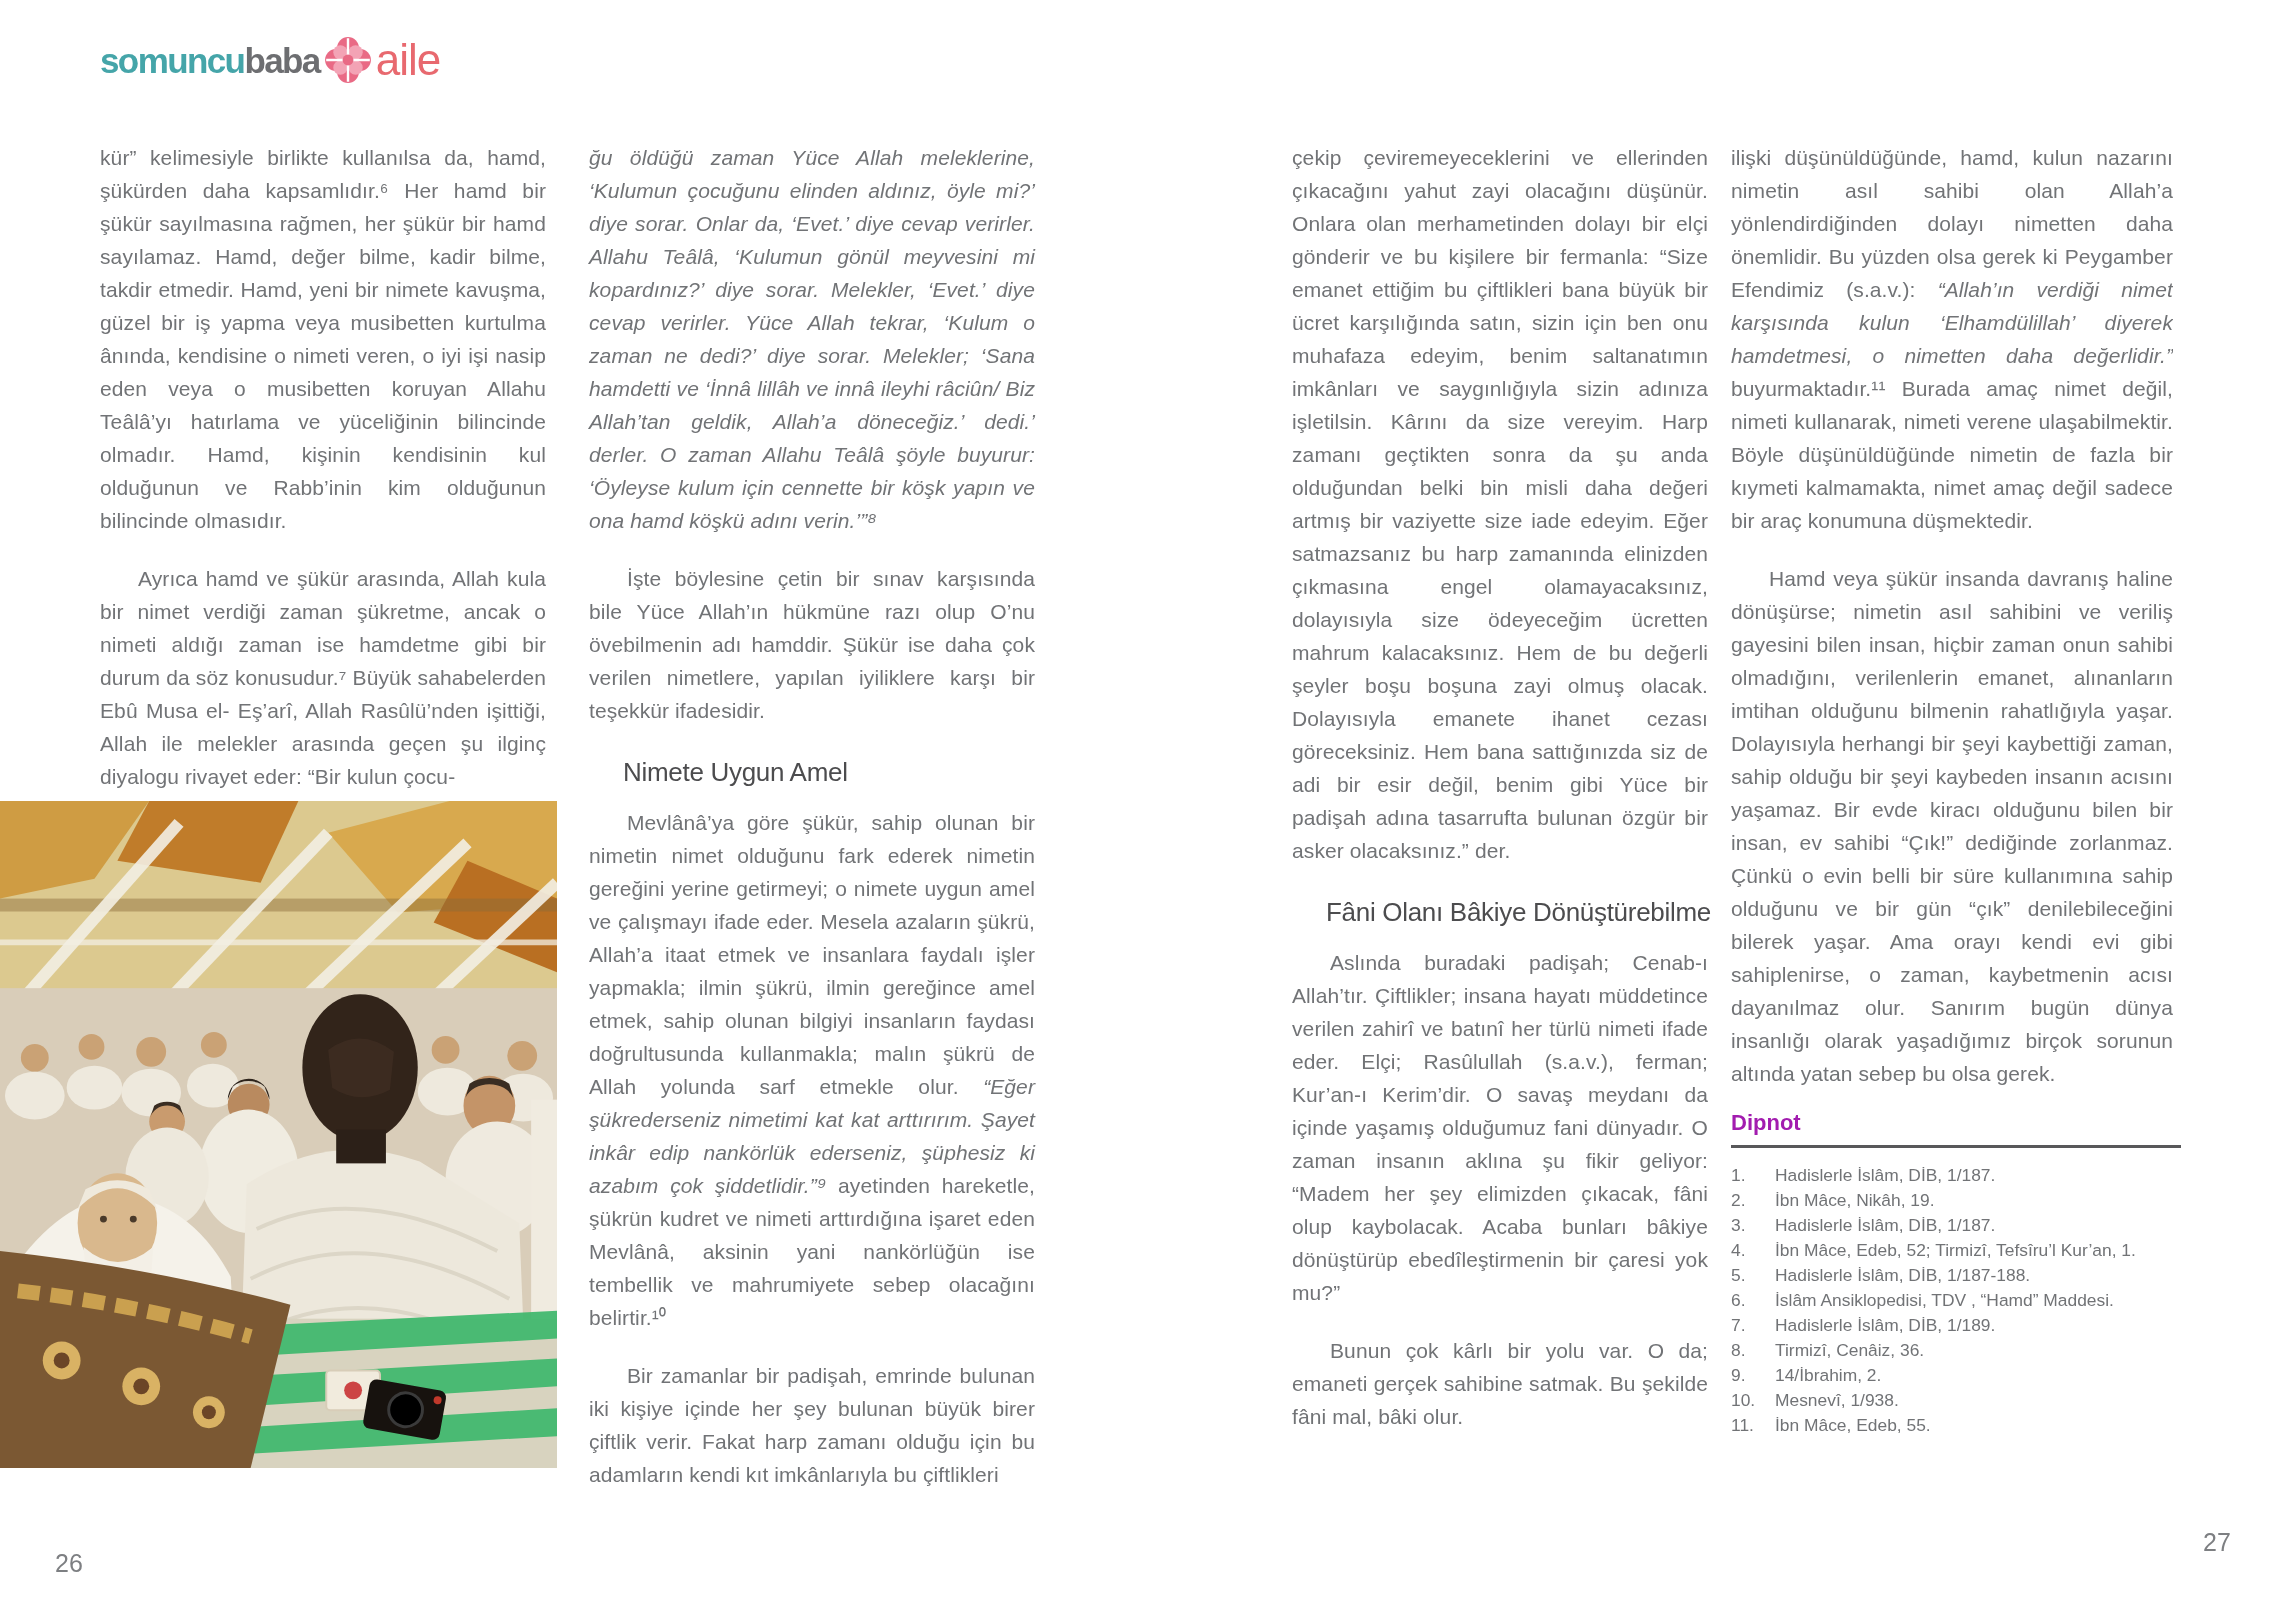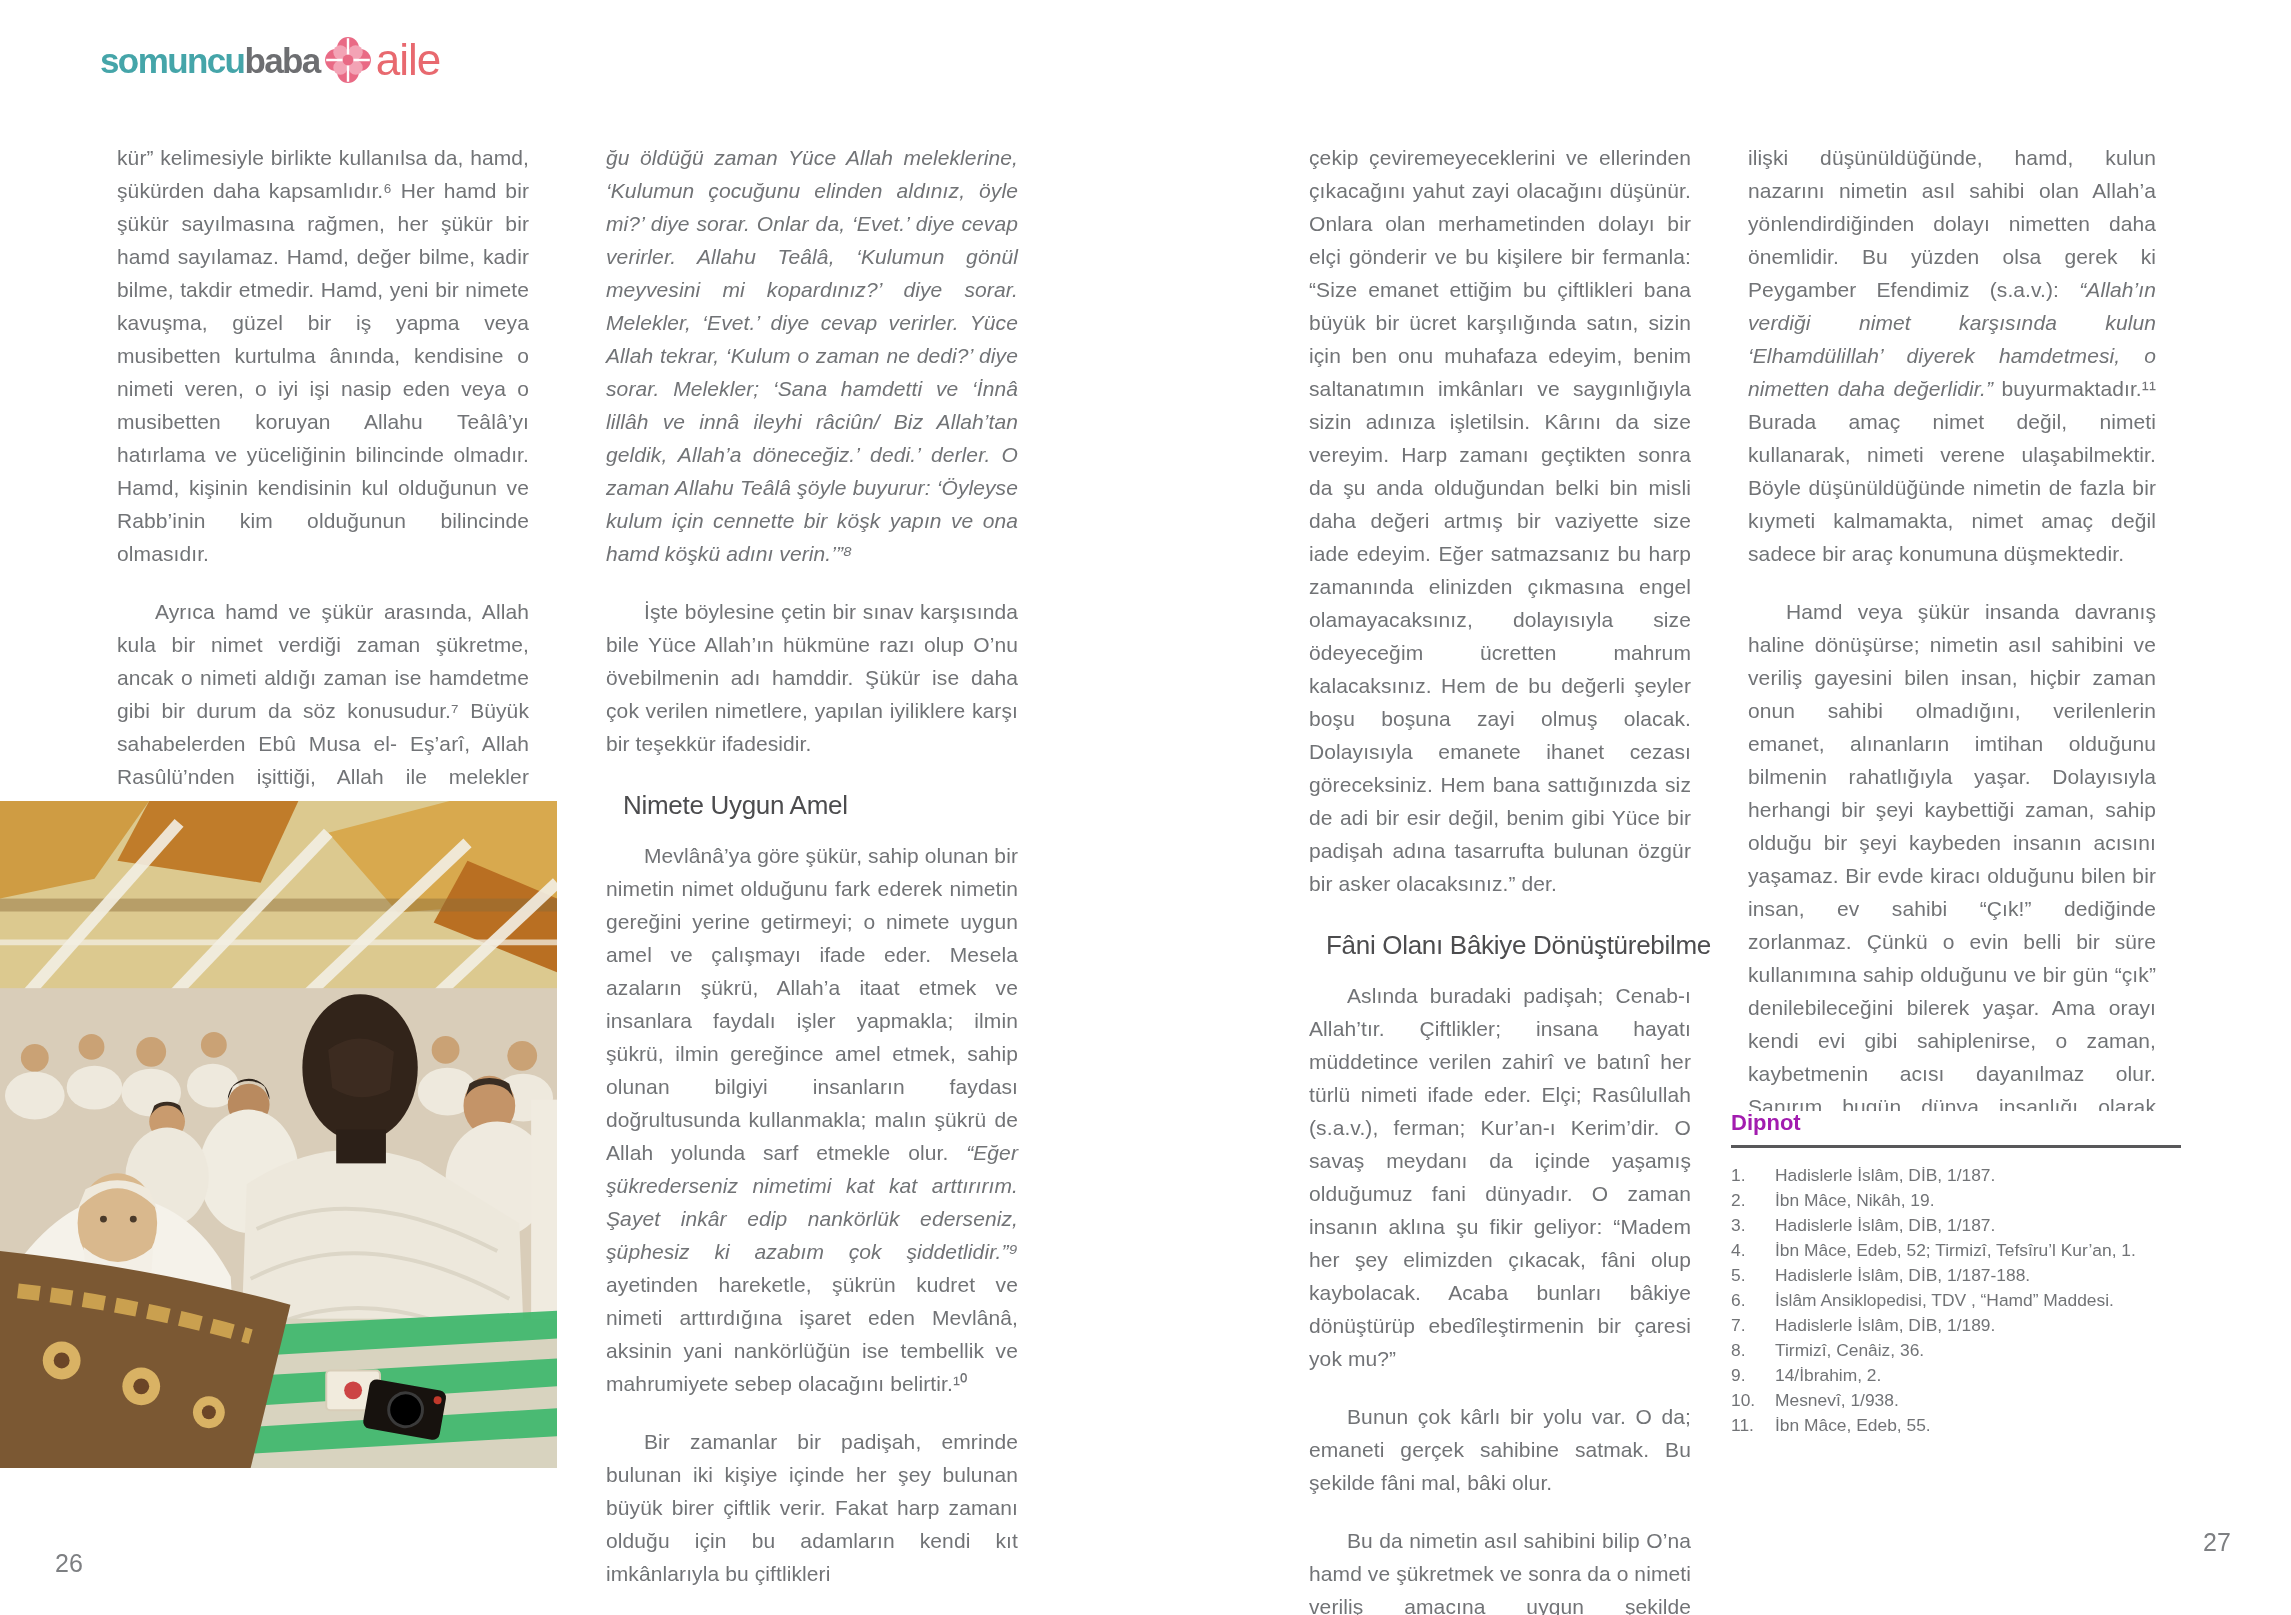--- a/index.html
+++ b/index.html
@@ -12,21 +12,21 @@
   .logo{position:absolute;left:100px;top:36px;display:flex;align-items:center;gap:4px;}
   .logo-word{font-weight:700;font-size:35px;letter-spacing:-1.6px;line-height:1;}
   .logo-somuncu{color:#45a5a9;}
   .logo-baba{color:#6d6e71;}
   .logo-aile{font-weight:400;font-size:44px;color:#e8696f;letter-spacing:-1px;line-height:1;}
   
   .col{
     position:absolute;top:141px;color:#717376;font-size:21px;line-height:33px;
     text-align:justify;font-weight:300;letter-spacing:0.1px;
   }
-  .col p{margin:0 17px 25px;text-indent:38px;}
+  .col p{margin:0 0 25px;text-indent:38px;}
   .col p:last-child{margin-bottom:0;}
   p.noindent{text-indent:0;}
   .italic{font-style:italic;}
   .col h2{
     font-size:26px;line-height:40px;color:#4c4c4e;font-weight:400;
     margin:0 0 14px;text-indent:34px;white-space:nowrap;letter-spacing:-0.3px;
   }
   .col1{left:100px;width:446px;}
   .col2{left:589px;width:446px;}
   .col3{left:1292px;width:416px;}
@@ -84,21 +84,20 @@
   <h2>Nimete Uygun Amel</h2>
   <p><span>Mevlânâ’ya göre şükür, sahip olunan bir nimetin nimet olduğunu fark ederek nimetin gereğini yerine getirmeyi; o nimete uygun amel ve çalışmayı ifade eder. Mesela azaların şükrü, Allah’a itaat etmek ve insanlara faydalı işler yapmakla; ilmin şükrü, ilmin gereğince amel etmek, sahip olunan bilgiyi insanların faydası doğrultusunda kullanmakla; malın şükrü de Allah yolunda sarf etmekle olur. </span><span class="italic">“Eğer şükrederseniz nimetimi kat kat arttırırım. Şayet inkâr edip nankörlük ederseniz, şüphesiz ki azabım çok şiddetlidir.”⁹</span><span> ayetinden hareketle, şükrün kudret ve nimeti arttırdığına işaret eden Mevlânâ, aksinin yani nankörlüğün ise tembellik ve mahrumiyete sebep olacağını belirtir.¹⁰</span></p>
   <p>Bir zamanlar bir padişah, emrinde bulunan iki kişiye içinde her şey bulunan büyük birer çiftlik verir. Fakat harp zamanı olduğu için bu adamların kendi kıt imkânlarıyla bu çiftlikleri</p>
 </div>
 
 <div class="col col3">
   <p class="noindent">çekip çeviremeyeceklerini ve ellerinden çıkacağını yahut zayi olacağını düşünür. Onlara olan merhametinden dolayı bir elçi gönderir ve bu kişilere bir fermanla: “Size emanet ettiğim bu çiftlikleri bana büyük bir ücret karşılığında satın, sizin için ben onu muhafaza edeyim, benim saltanatımın imkânları ve saygınlığıyla sizin adınıza işletilsin. Kârını da size vereyim. Harp zamanı geçtikten sonra da şu anda olduğundan belki bin misli daha değeri artmış bir vaziyette size iade edeyim. Eğer satmazsanız bu harp zamanında elinizden çıkmasına engel olamayacaksınız, dolayısıyla size ödeyeceğim ücretten mahrum kalacaksınız. Hem de bu değerli şeyler boşu boşuna zayi olmuş olacak. Dolayısıyla emanete ihanet cezası göreceksiniz. Hem bana sattığınızda siz de adi bir esir değil, benim gibi Yüce bir padişah adına tasarrufta bulunan özgür bir asker olacaksınız.” der.</p>
   <h2>Fâni Olanı Bâkiye Dönüştürebilme</h2>
   <p>Aslında buradaki padişah; Cenab-ı Allah’tır. Çiftlikler; insana hayatı müddetince verilen zahirî ve batınî her türlü nimeti ifade eder. Elçi; Rasûlullah (s.a.v.), ferman; Kur’an-ı Kerim’dir. O savaş meydanı da içinde yaşamış olduğumuz fani dünyadır. O zaman insanın aklına şu fikir geliyor: “Madem her şey elimizden çıkacak, fâni olup kaybolacak. Acaba bunları bâkiye dönüştürüp ebedîleştirmenin bir çaresi yok mu?”</p>
   <p>Bunun çok kârlı bir yolu var. O da; emaneti gerçek sahibine satmak. Bu şekilde fâni mal, bâki olur.</p>
-  <p>Bu da nimetin asıl sahibini bilip O’na hamd ve şükretmek ve sonra da o nimeti veriliş amacına uygun şekilde kullanmakla olur. İnsan, nimet, hamd ve Allah arasındaki</p>
 </div>
 
 <div class="col col4">
   <p class="noindent"><span>ilişki düşünüldüğünde, hamd, kulun nazarını nimetin asıl sahibi olan Allah’a yönlendirdiğinden dolayı nimetten daha önemlidir. Bu yüzden olsa gerek ki Peygamber Efendimiz (s.a.v.): </span><span class="italic">“Allah’ın verdiği nimet karşısında kulun ‘Elhamdülillah’ diyerek hamdetmesi, o nimetten daha değerlidir.”</span><span> buyurmaktadır.¹¹ Burada amaç nimet değil, nimeti kullanarak, nimeti verene ulaşabilmektir. Böyle düşünüldüğünde nimetin de fazla bir kıymeti kalmamakta, nimet amaç değil sadece bir araç konumuna düşmektedir.</span></p>
   <p>Hamd veya şükür insanda davranış haline dönüşürse; nimetin asıl sahibini ve veriliş gayesini bilen insan, hiçbir zaman onun sahibi olmadığını, verilenlerin emanet, alınanların imtihan olduğunu bilmenin rahatlığıyla yaşar. Dolayısıyla herhangi bir şeyi kaybettiği zaman, sahip olduğu bir şeyi kaybeden insanın acısını yaşamaz. Bir evde kiracı olduğunu bilen bir insan, ev sahibi “Çık!” dediğinde zorlanmaz. Çünkü o evin belli bir süre kullanımına sahip olduğunu ve bir gün “çık” denilebileceğini bilerek yaşar. Ama orayı kendi evi gibi sahiplenirse, o zaman, kaybetmenin acısı dayanılmaz olur. Sanırım bugün dünya insanlığı olarak yaşadığımız birçok sorunun altında yatan sebep bu olsa gerek.</p>
 </div>
 
 <section class="footnotes">
   <h3 class="fn-title">Dipnot</h3>
   <div class="fn-rule"></div>

